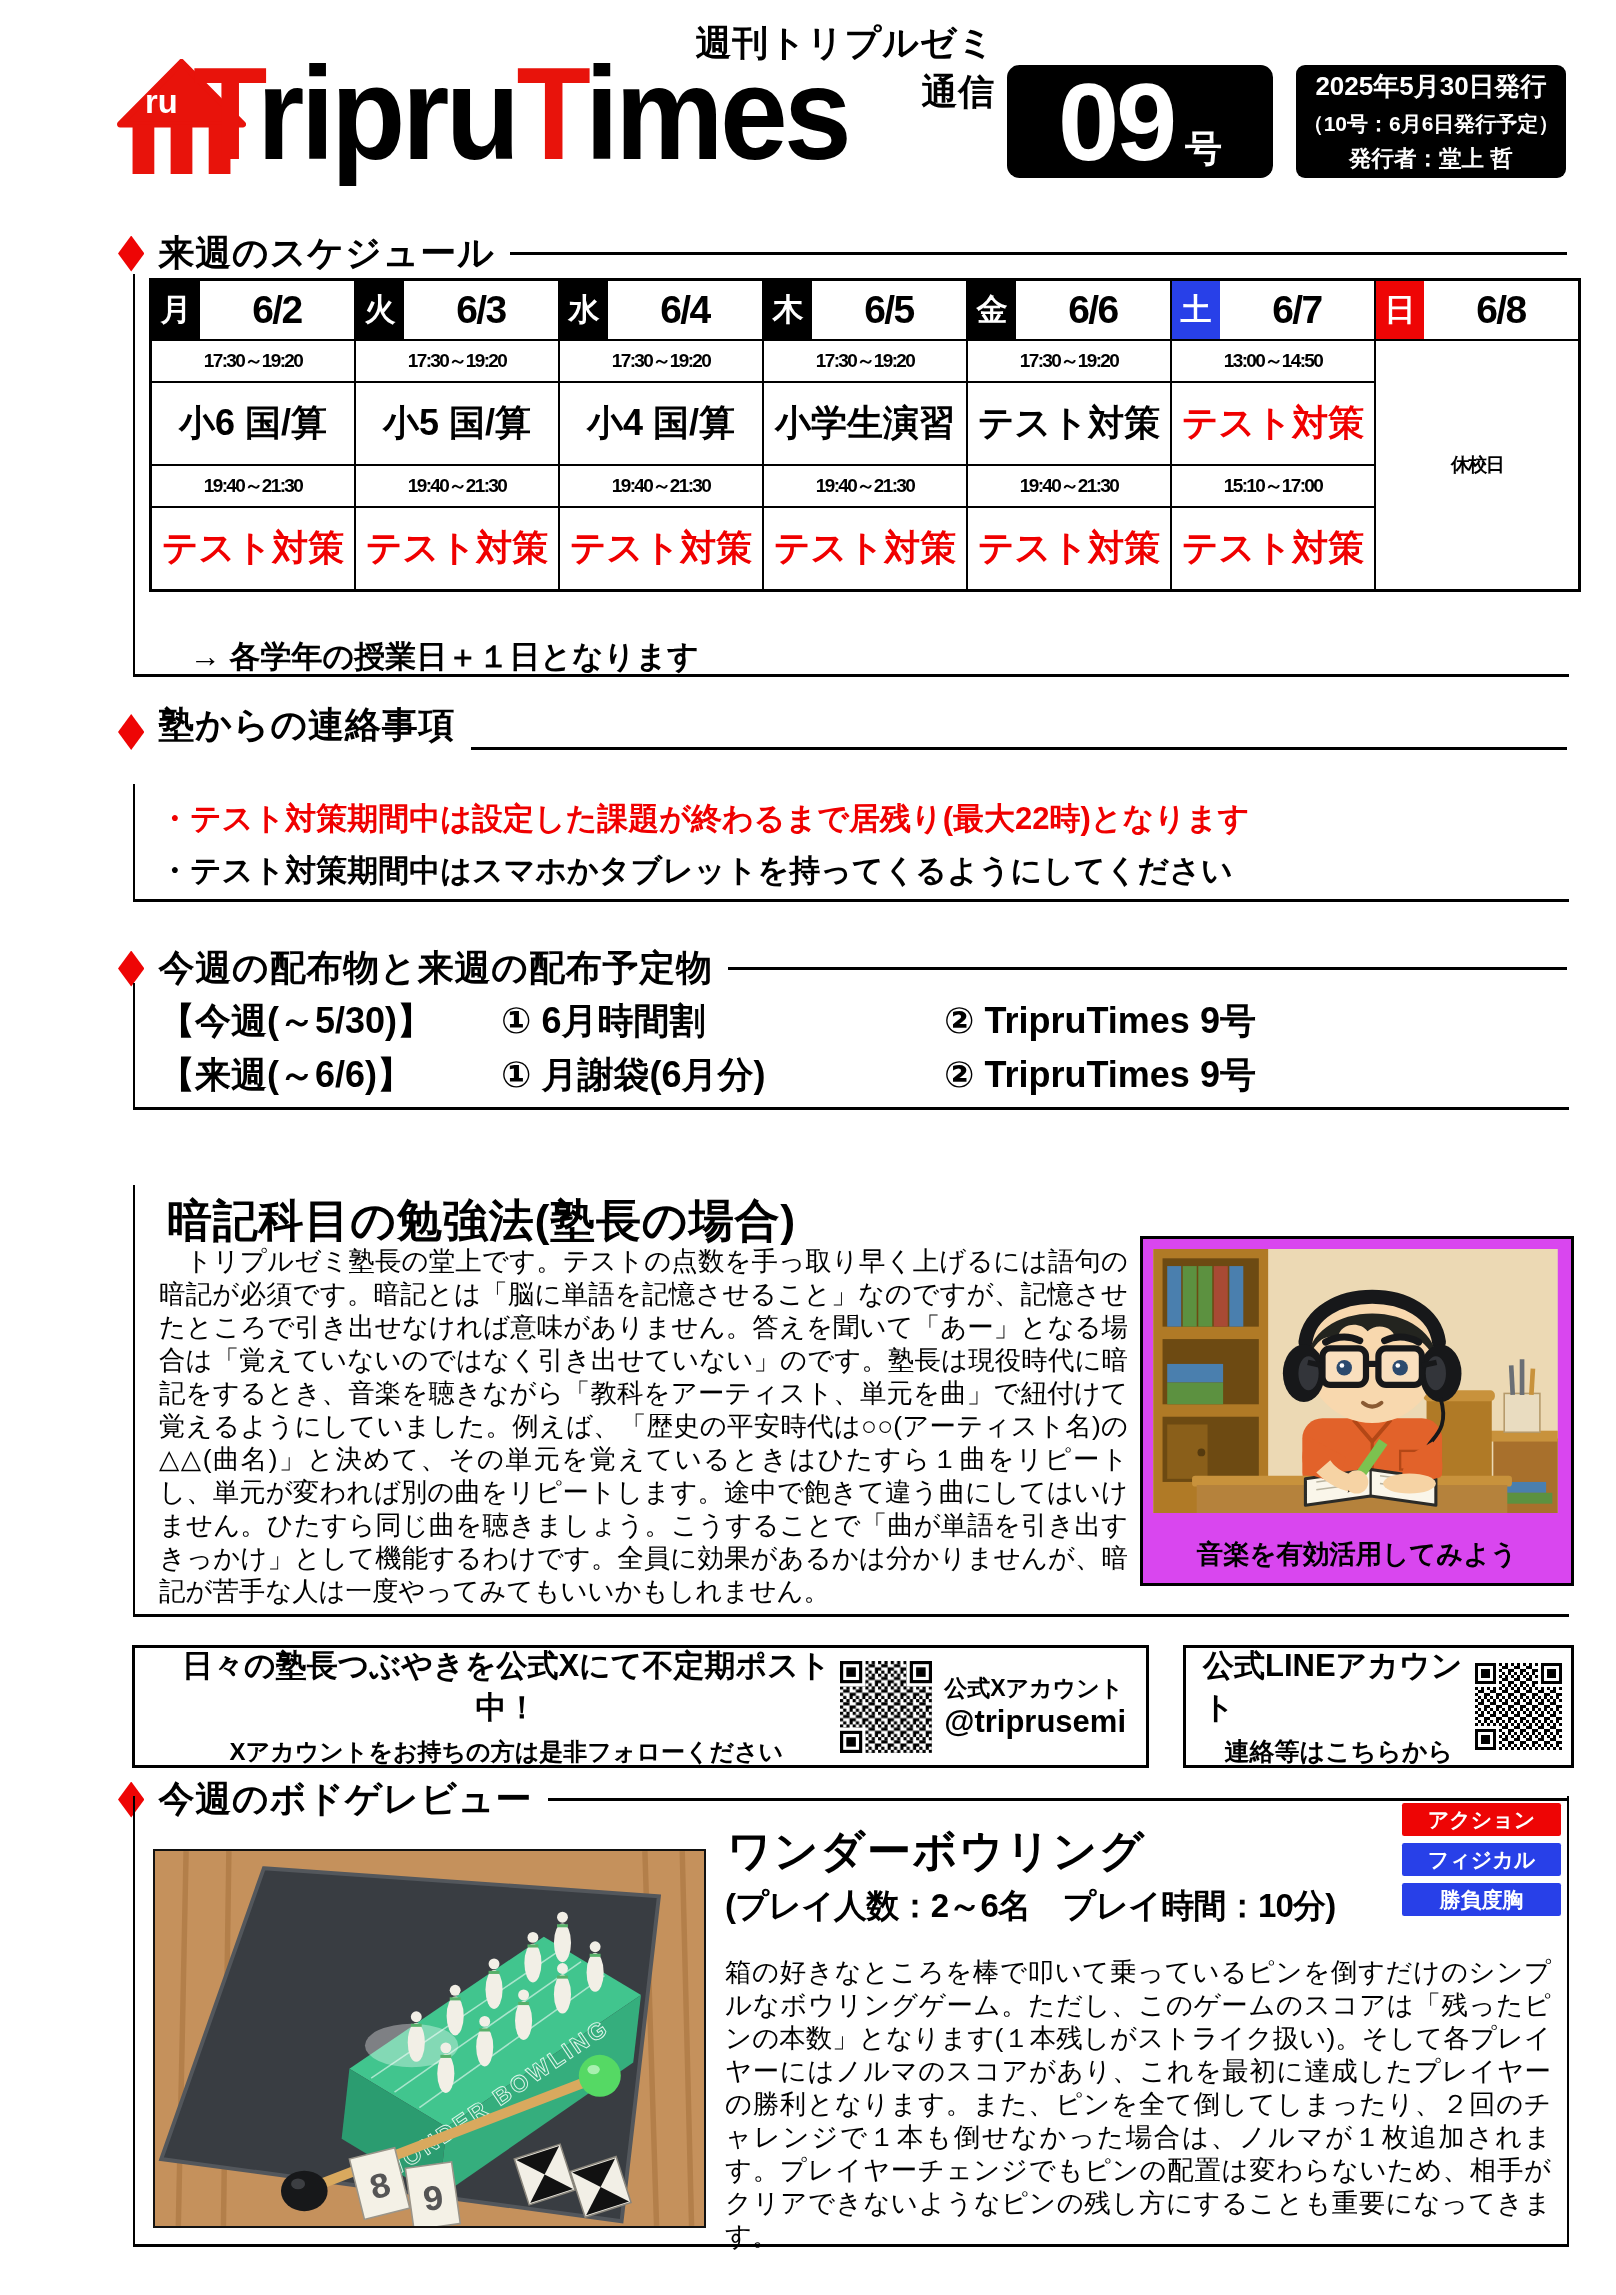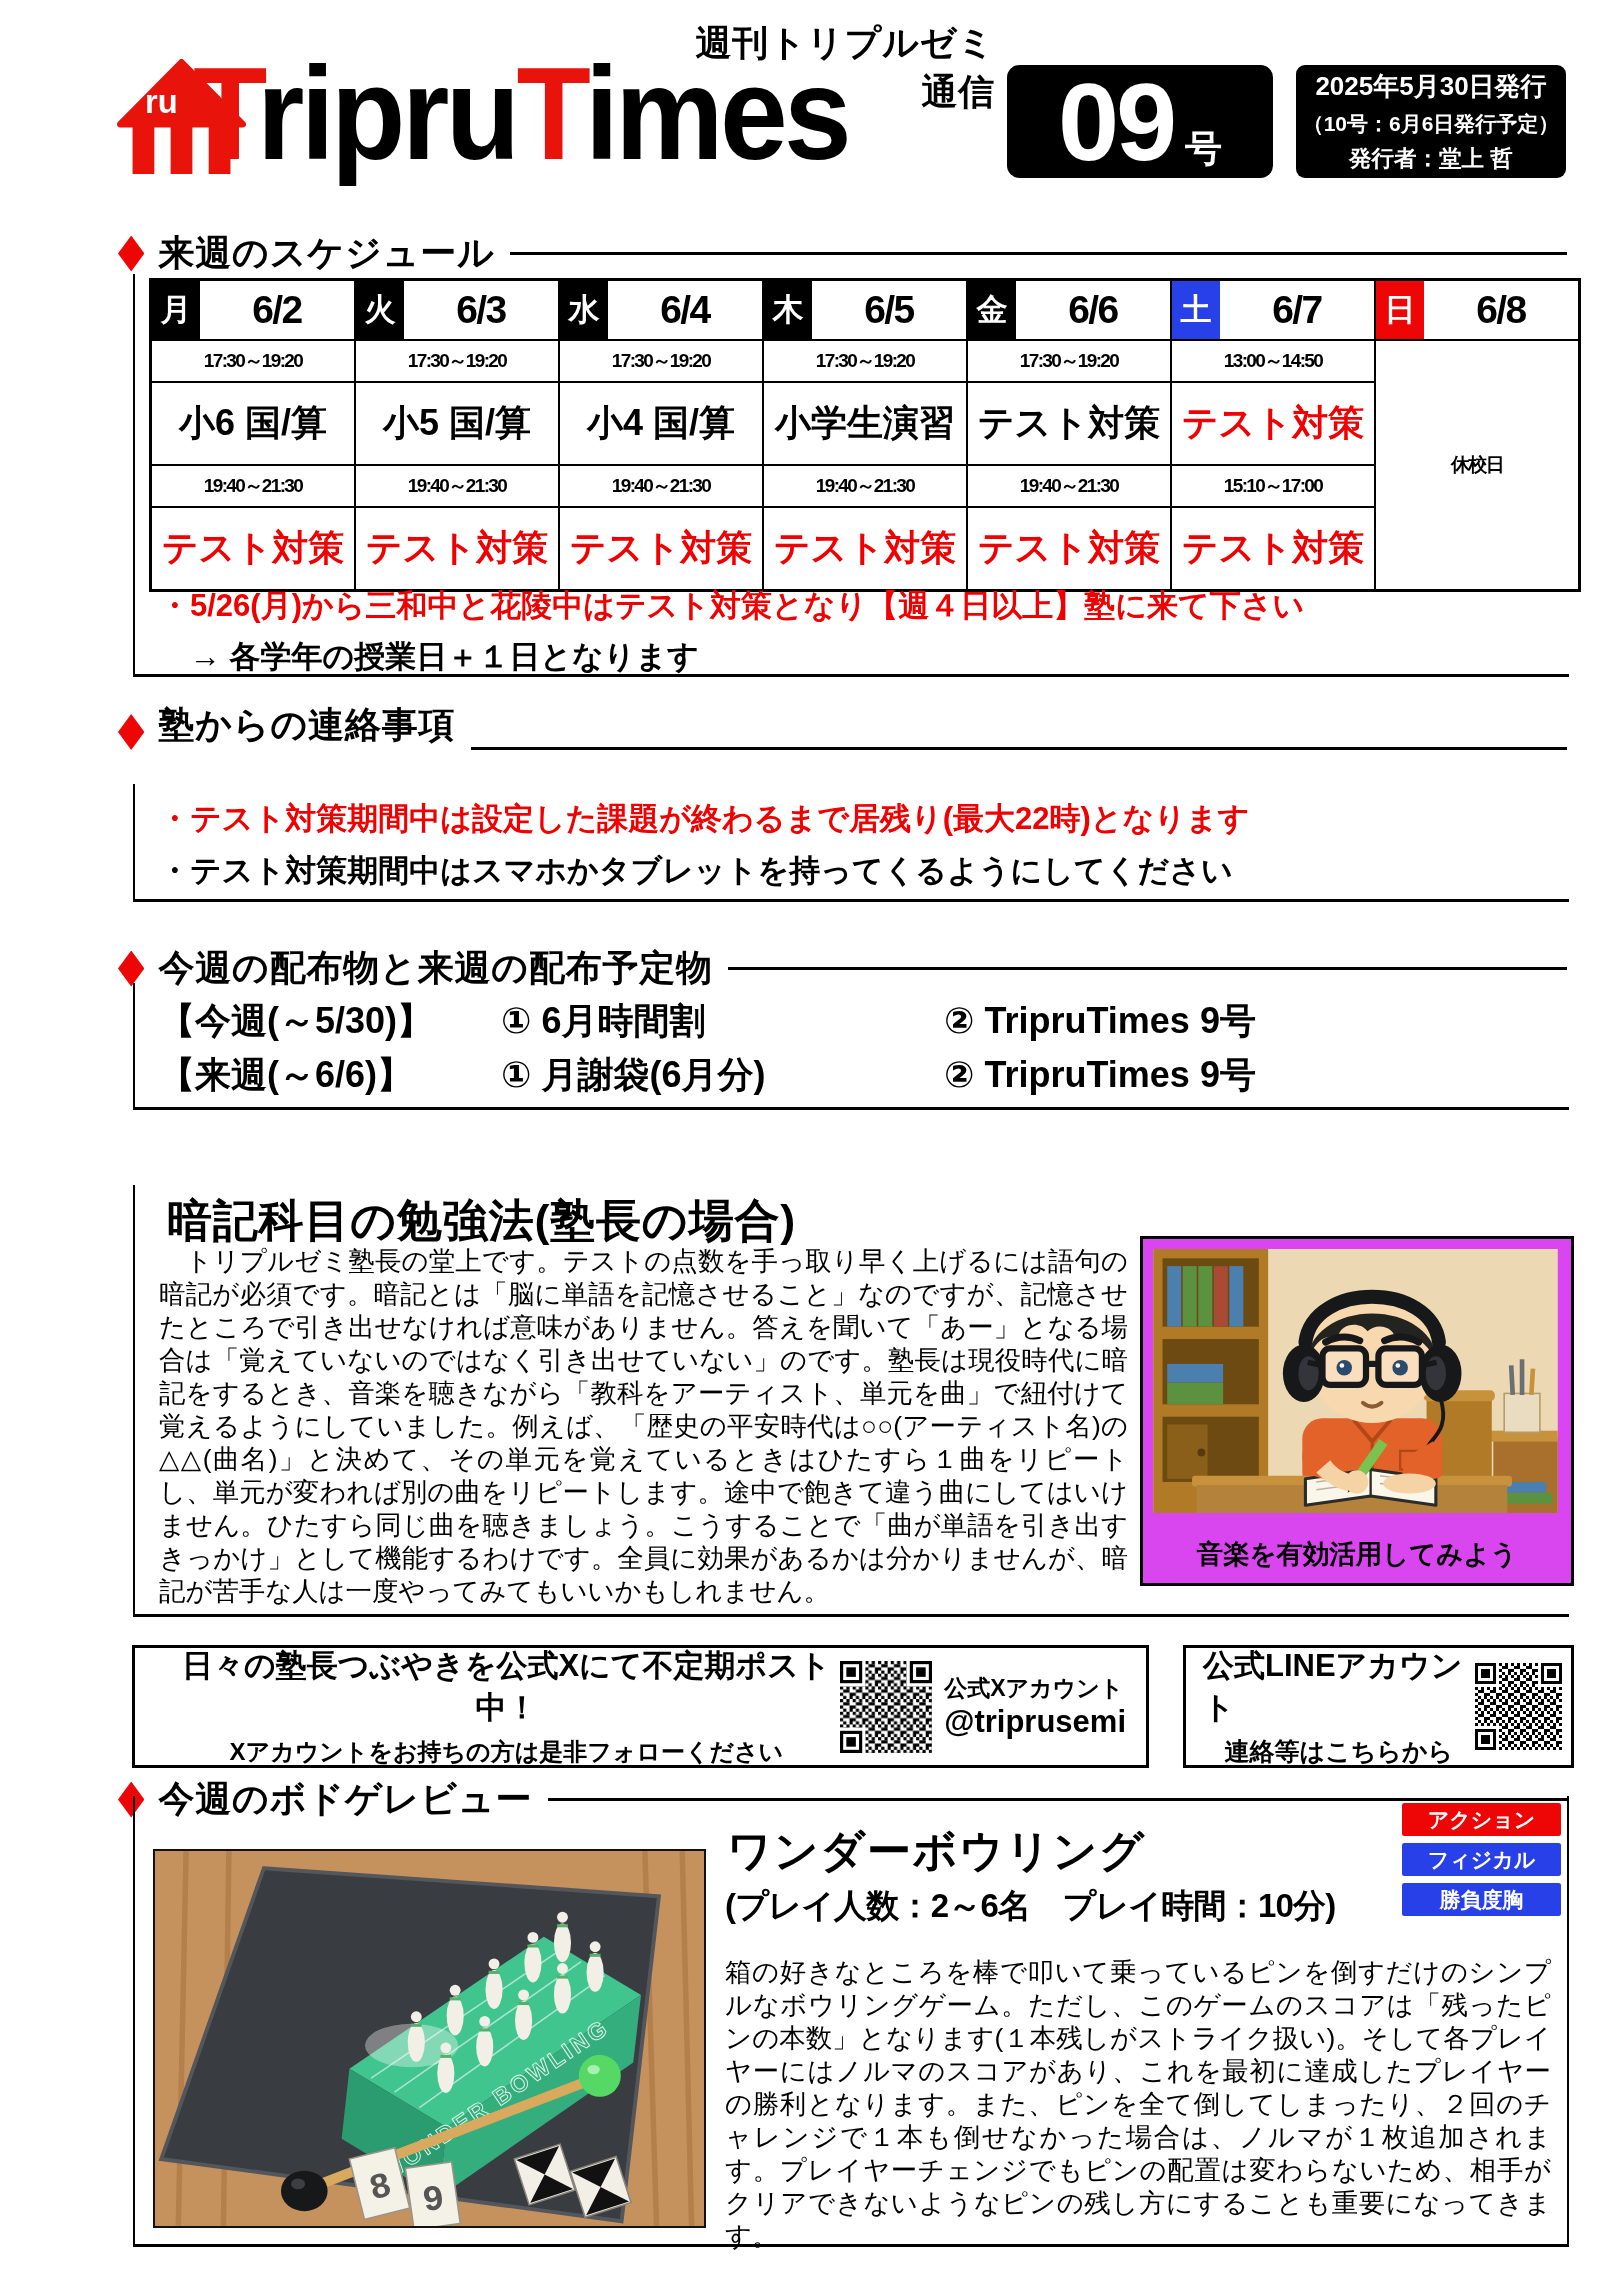--- a/index.html
+++ b/index.html
@@ -173,21 +173,20 @@
       <td class="t-red">テスト対策</td>
       <td class="t-red">テスト対策</td>
       <td class="t-red">テスト対策</td>
       <td class="t-red">テスト対策</td>
       <td class="t-red">テスト対策</td>
       <td class="t-red">テスト対策</td>
     </tr>
     </tbody>
   </table>
 
-  <div class="abs note t-red" style="left:159px;top:585px;">・5/26(月)から三和中と花陵中はテスト対策となり【週４日以上】塾に来て下さい</div>
   <div class="abs note" style="left:159px;top:636px;">　→ 各学年の授業日＋１日となります</div>
 
   <div class="shead" style="top:701px;align-items:flex-end;">
     <div class="diamond"></div>
     <h2>塾からの連絡事項</h2>
     <div class="rule"></div>
   </div>
   <div class="secbox" style="top:784px;height:115px;"></div>
   <div class="abs bullet t-red" style="left:159px;top:798px;">・テスト対策期間中は設定した課題が終わるまで居残り(最大22時)となります</div>
   <div class="abs bullet" style="left:159px;top:850px;">・テスト対策期間中はスマホかタブレットを持ってくるようにしてください</div>

